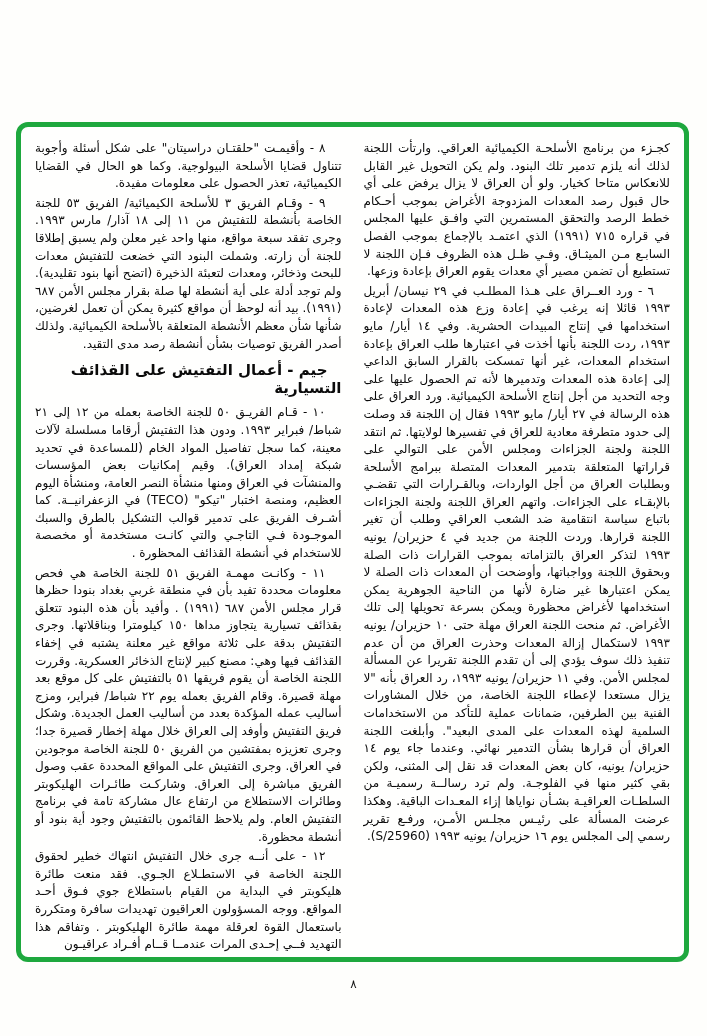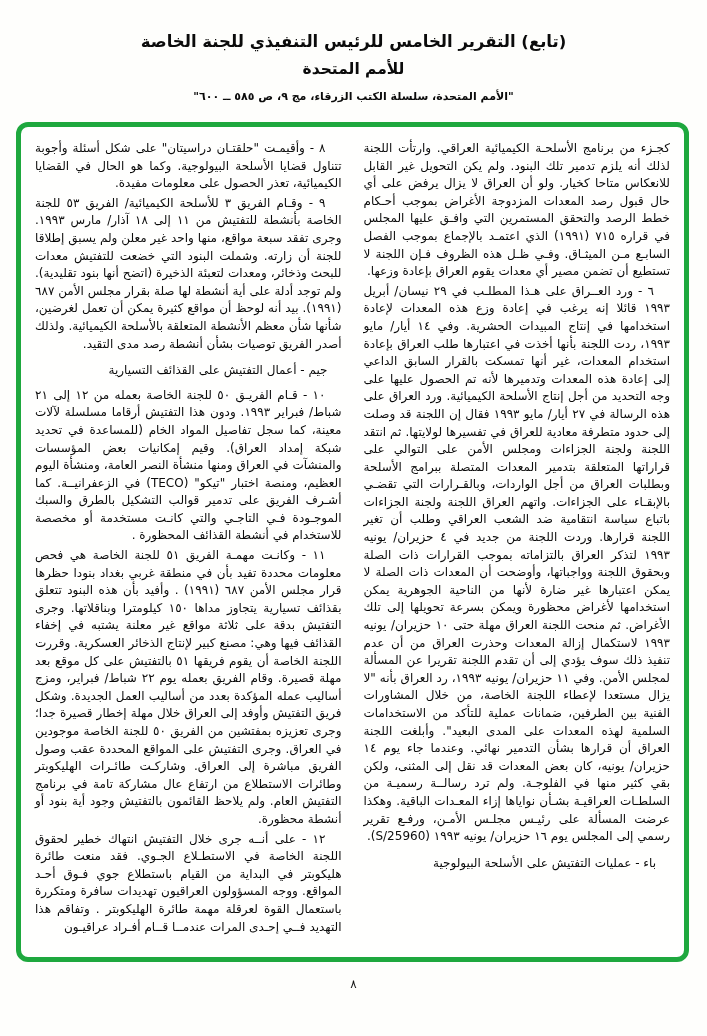--- a/index.html
+++ b/index.html
@@ -37,52 +37,46 @@
   .columns { display: flex; gap: 22px; height: 100%; }
   .column {
     flex: 1 1 0; min-width: 0;
     font-size: 12px;
     line-height: 17.6px;
     text-align: justify;
   }
   .para { margin: 0 0 2px 0; }
   .para-num { text-indent: 16px; }
   .section-heading {
-    font-weight: normal;
-    font-size: 12px;
+    font-weight: bold;
+    font-size: 15px;
     margin: 9px 0 7px 0;
     text-align: right;
     text-indent: 14px;
   }
   .page-number {
     position: absolute;
     top: 977px; right: 0; left: 0;
     text-align: center;
     font-size: 12px;
     color: #111;
   }
 </style>
 </head>
 <body>
 
 <div class="page">
 
-  <div class="doc-header">
-    <div class="title-main">(تابع) التقرير الخامس للرئيس التنفيذي للجنة الخاصة</div>
-    <div class="title-sub">للأمم المتحدة</div>
-    <div class="source-note">"الأمم المتحدة، سلسلة الكتب الزرقاء، مج ٩، ص ٥٨٥ ــ ٦٠٠"</div>
-  </div>
 
   <div class="content-box" style="border-color: rgb(30, 168, 62);">
     <div class="columns">
 
       <div class="column">
         <p class="para">كجـزء من برنامج الأسلحـة الكيميائية العراقي. وارتأت اللجنة لذلك أنه يلزم تدمير تلك البنود. ولم يكن التحويل غير القابل للانعكاس متاحا كخيار. ولو أن العراق لا يزال يرفض على أي حال قبول رصد المعدات المزدوجة الأغراض بموجب أحـكام خطط الرصد والتحقق المستمرين التي وافـق عليها المجلس في قراره ٧١٥ (١٩٩١) الذي اعتمـد بالإجماع بموجب الفصل السابـع مـن الميثـاق. وفـي ظـل هذه الظروف فـإن اللجنة لا تستطيع أن تضمن مصير أي معدات يقوم العراق بإعادة وزعها.</p>
         <p class="para para-num">٦ - ورد العــراق على هـذا المطلـب في ٢٩ نيسان/ أبريل ١٩٩٣ قائلا إنه يرغب في إعادة وزع هذه المعدات لإعادة استخدامها في إنتاج المبيدات الحشرية. وفي ١٤ أيار/ مايو ١٩٩٣، ردت اللجنة بأنها أخذت في اعتبارها طلب العراق بإعادة استخدام المعدات، غير أنها تمسكت بالقرار السابق الداعي إلى إعادة هذه المعدات وتدميرها لأنه تم الحصول عليها على وجه التحديد من أجل إنتاج الأسلحة الكيميائية. ورد العراق على هذه الرسالة في ٢٧ أيار/ مايو ١٩٩٣ فقال إن اللجنة قد وصلت إلى حدود متطرفة معادية للعراق في تفسيرها لولايتها. ثم انتقد اللجنة ولجنة الجزاءات ومجلس الأمن على التوالي على قراراتها المتعلقة بتدمير المعدات المتصلة ببرامج الأسلحة وبطلبات العراق من أجل الواردات، وبالقـرارات التي تقضـي بالإبقـاء على الجزاءات. واتهم العراق اللجنة ولجنة الجزاءات باتباع سياسة انتقامية ضد الشعب العراقي وطلب أن تغير اللجنة قرارها. وردت اللجنة من جديد في ٤ حزيران/ يونيه ١٩٩٣ لتذكر العراق بالتزاماته بموجب القرارات ذات الصلة وبحقوق اللجنة وواجباتها، وأوضحت أن المعدات ذات الصلة لا يمكن اعتبارها غير ضارة لأنها من الناحية الجوهرية يمكن استخدامها لأغراض محظورة ويمكن بسرعة تحويلها إلى تلك الأغراض. ثم منحت اللجنة العراق مهلة حتى ١٠ حزيران/ يونيه ١٩٩٣ لاستكمال إزالة المعدات وحذرت العراق من أن عدم تنفيذ ذلك سوف يؤدي إلى أن تقدم اللجنة تقريرا عن المسألة لمجلس الأمن. وفي ١١ حزيران/ يونيه ١٩٩٣، رد العراق بأنه "لا يزال مستعدا لإعطاء اللجنة الخاصة، من خلال المشاورات الفنية بين الطرفين، ضمانات عملية للتأكد من الاستخدامات السلمية لهذه المعدات على المدى البعيد". وأبلغت اللجنة العراق أن قرارها بشأن التدمير نهائي. وعندما جاء يوم ١٤ حزيران/ يونيه، كان بعض المعدات قد نقل إلى المثنى، ولكن بقي كثير منها في الفلوجـة. ولم ترد رسالــة رسميـة من السلطـات العراقيـة بشـأن نواياها إزاء المعـدات الباقية. وهكذا عرضت المسألة على رئيـس مجلـس الأمـن، ورفـع تقرير رسمي إلى المجلس يوم ١٦ حزيران/ يونيه ١٩٩٣ (S/25960).</p>
-        <div class="section-heading">باء - عمليات التفتيش على الأسلحة البيولوجية</div>
       </div>
 
       <div class="column">
         <p class="para para-num">٨ - وأقيمـت "حلقتـان دراسيتان" على شكل أسئلة وأجوبة تتناول قضايا الأسلحة البيولوجية. وكما هو الحال في القضايا الكيميائية، تعذر الحصول على معلومات مفيدة.</p>
         <p class="para para-num">٩ - وقـام الفريق ٣ للأسلحة الكيميائية/ الفريق ٥٣ للجنة الخاصة بأنشطة للتفتيش من ١١ إلى ١٨ آذار/ مارس ١٩٩٣. وجرى تفقد سبعة مواقع، منها واحد غير معلن ولم يسبق إطلاقا للجنة أن زارته. وشملت البنود التي خضعت للتفتيش معدات للبحث وذخائر، ومعدات لتعبئة الذخيرة (اتضح أنها بنود تقليدية). ولم توجد أدلة على أية أنشطة لها صلة بقرار مجلس الأمن ٦٨٧ (١٩٩١). بيد أنه لوحظ أن مواقع كثيرة يمكن أن تعمل لغرضين، شأنها شأن معظم الأنشطة المتعلقة بالأسلحة الكيميائية. ولذلك أصدر الفريق توصيات بشأن أنشطة رصد مدى التقيد.</p>
         <div class="section-heading">جيم - أعمال التفتيش على القذائف التسيارية</div>
         <p class="para para-num">١٠ - قـام الفريـق ٥٠ للجنة الخاصة بعمله من ١٢ إلى ٢١ شباط/ فبراير ١٩٩٣. ودون هذا التفتيش أرقاما مسلسلة لآلات معينة، كما سجل تفاصيل المواد الخام (للمساعدة في تحديد شبكة إمداد العراق). وقيم إمكانيات بعض المؤسسات والمنشآت في العراق ومنها منشأة النصر العامة، ومنشأة اليوم العظيم، ومنصة اختبار "تيكو" (TECO) في الزعفرانيــة. كما أشـرف الفريق على تدمير قوالب التشكيل بالطرق والسبك الموجـودة فـي التاجـي والتي كانـت مستخدمة أو مخصصة للاستخدام في أنشطة القذائف المحظورة .</p>
         <p class="para para-num">١١ - وكانـت مهمـة الفريق ٥١ للجنة الخاصة هي فحص معلومات محددة تفيد بأن في منطقة غربي بغداد بنودا حظرها قرار مجلس الأمن ٦٨٧ (١٩٩١) . وأفيد بأن هذه البنود تتعلق بقذائف تسيارية يتجاوز مداها ١٥٠ كيلومترا وبناقلاتها. وجرى التفتيش بدقة على ثلاثة مواقع غير معلنة يشتبه في إخفاء القذائف فيها وهي: مصنع كبير لإنتاج الذخائر العسكرية. وقررت اللجنة الخاصة أن يقوم فريقها ٥١ بالتفتيش على كل موقع بعد مهلة قصيرة. وقام الفريق بعمله يوم ٢٢ شباط/ فبراير، ومزج أساليب عمله المؤكدة بعدد من أساليب العمل الجديدة. وشكل فريق التفتيش وأوفد إلى العراق خلال مهلة إخطار قصيرة جدا؛ وجرى تعزيزه بمفتشين من الفريق ٥٠ للجنة الخاصة موجودين في العراق. وجرى التفتيش على المواقع المحددة عقب وصول الفريق مباشرة إلى العراق. وشاركـت طائـرات الهليكوبتر وطائرات الاستطلاع من ارتفاع عال مشاركة تامة في برنامج التفتيش العام. ولم يلاحظ القائمون بالتفتيش وجود أية بنود أو أنشطة محظورة.</p>
         <p class="para para-num">١٢ - على أنــه جرى خلال التفتيش انتهاك خطير لحقوق اللجنة الخاصة في الاستطـلاع الجـوي. فقد منعت طائرة هليكوبتر في البداية من القيام باستطلاع جوي فـوق أحـد المواقع. ووجه المسؤولون العراقيون تهديدات سافرة ومتكررة باستعمال القوة لعرقلة مهمة طائرة الهليكوبتر . وتفاقم هذا التهديد فــي إحـدى المرات عندمــا قــام أفـراد عراقيـون</p>
       </div>

